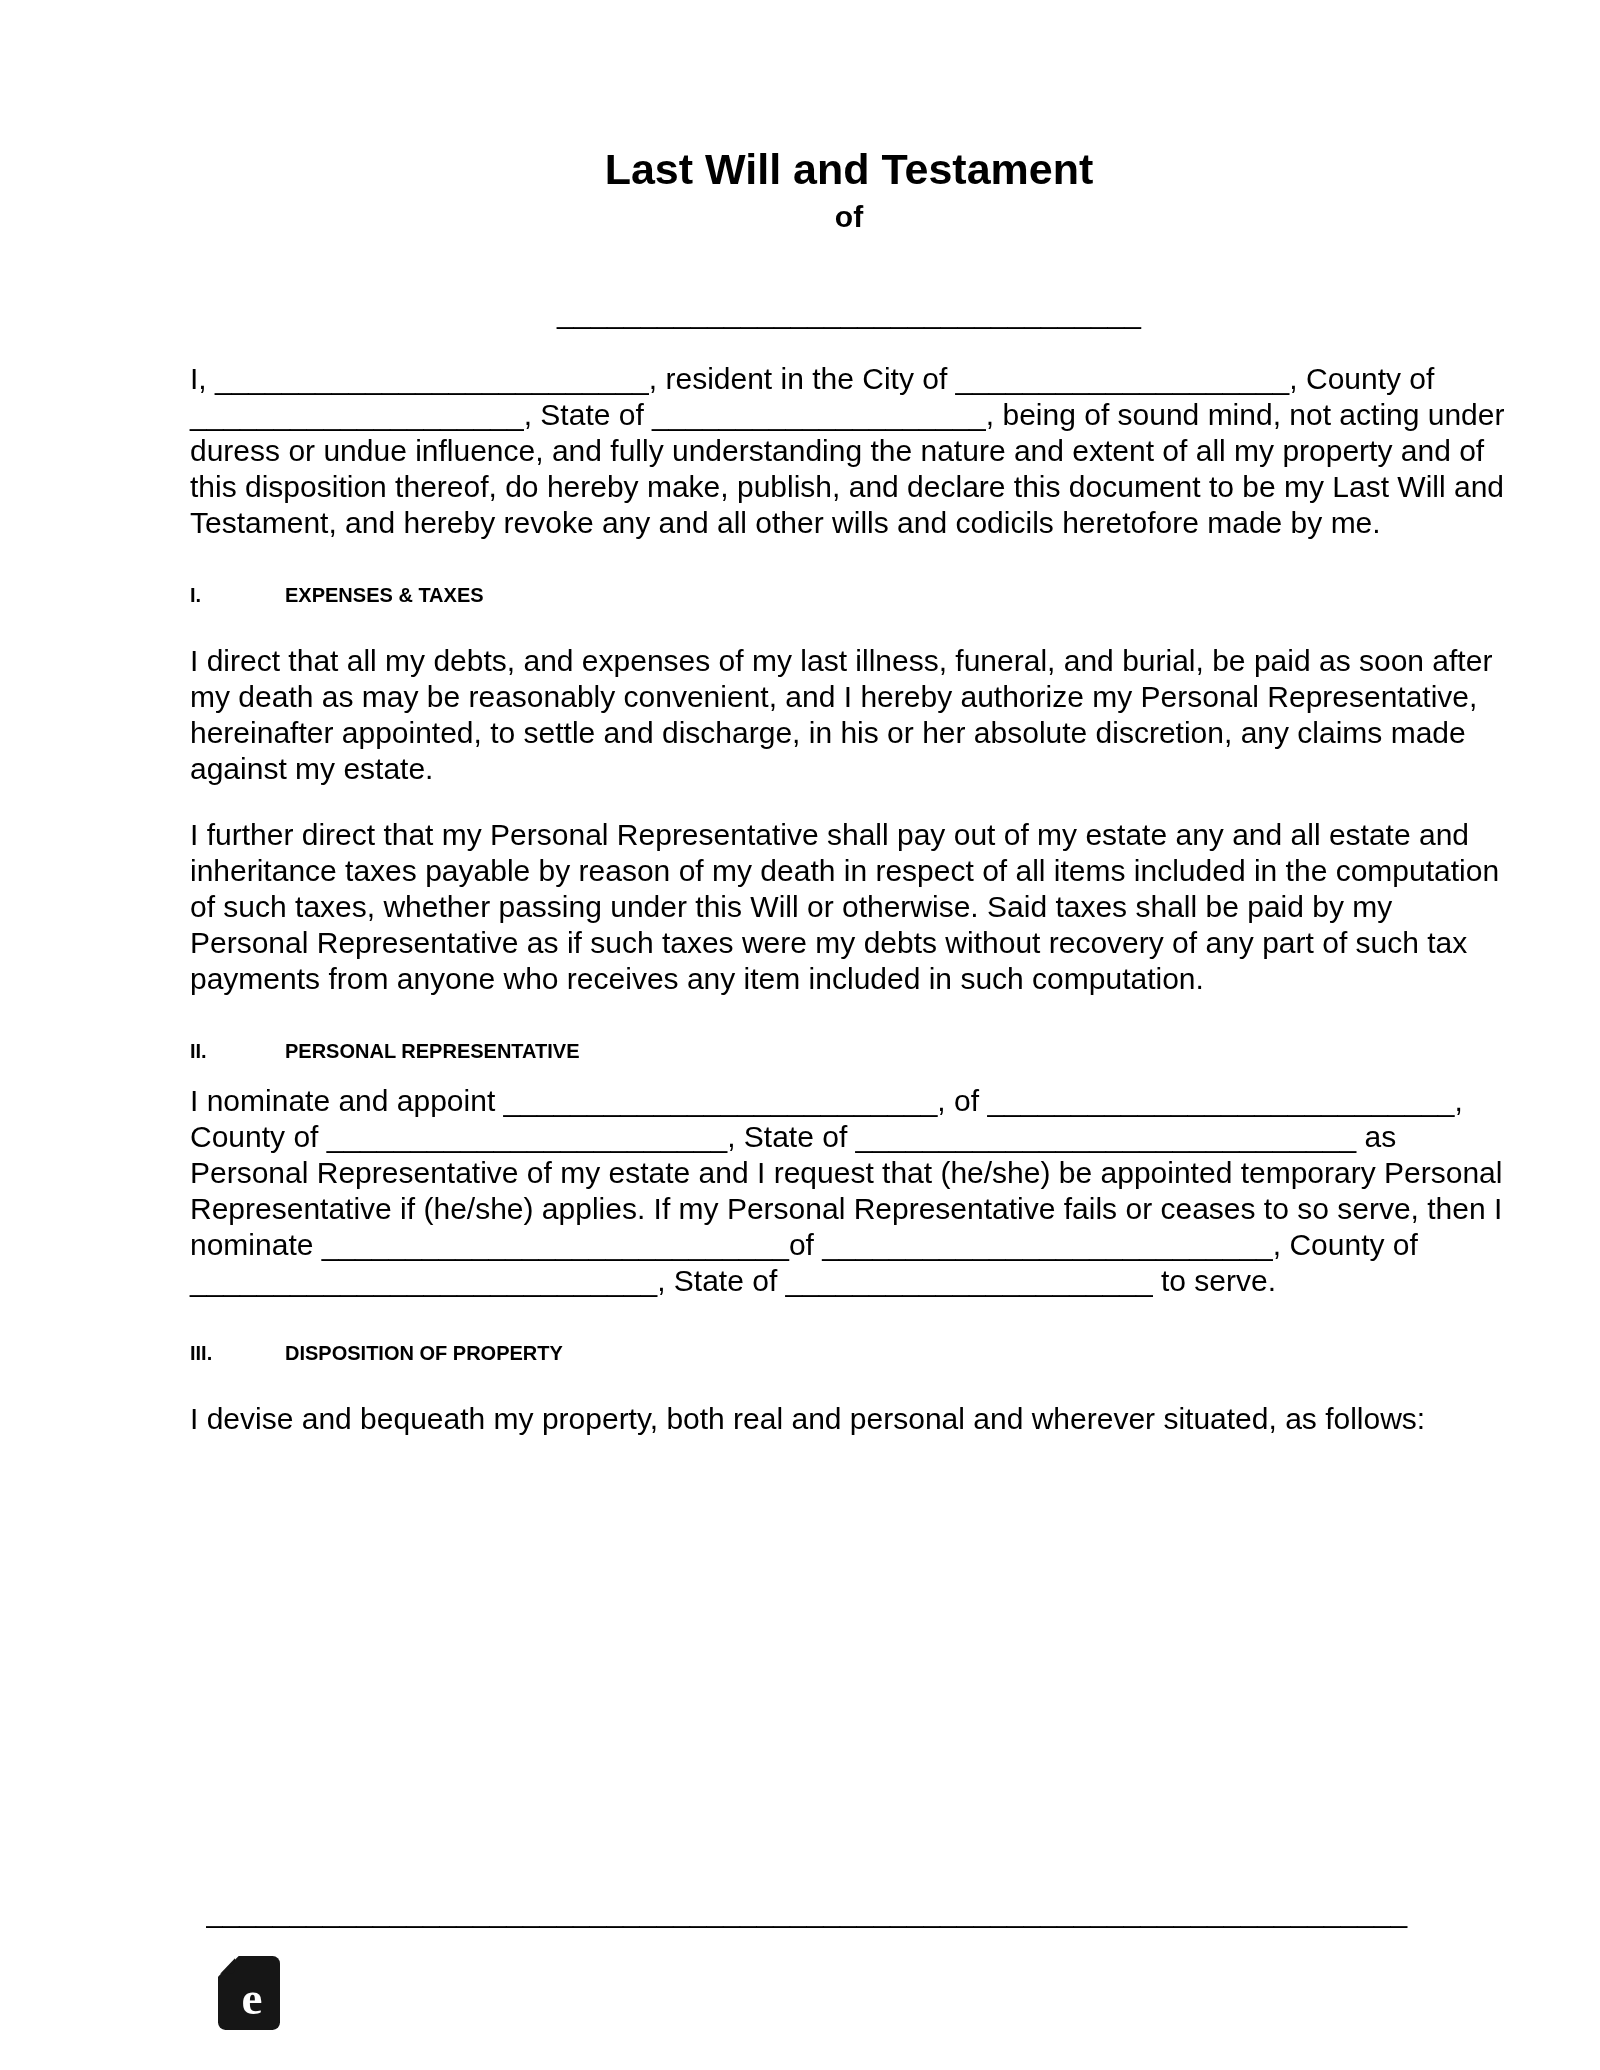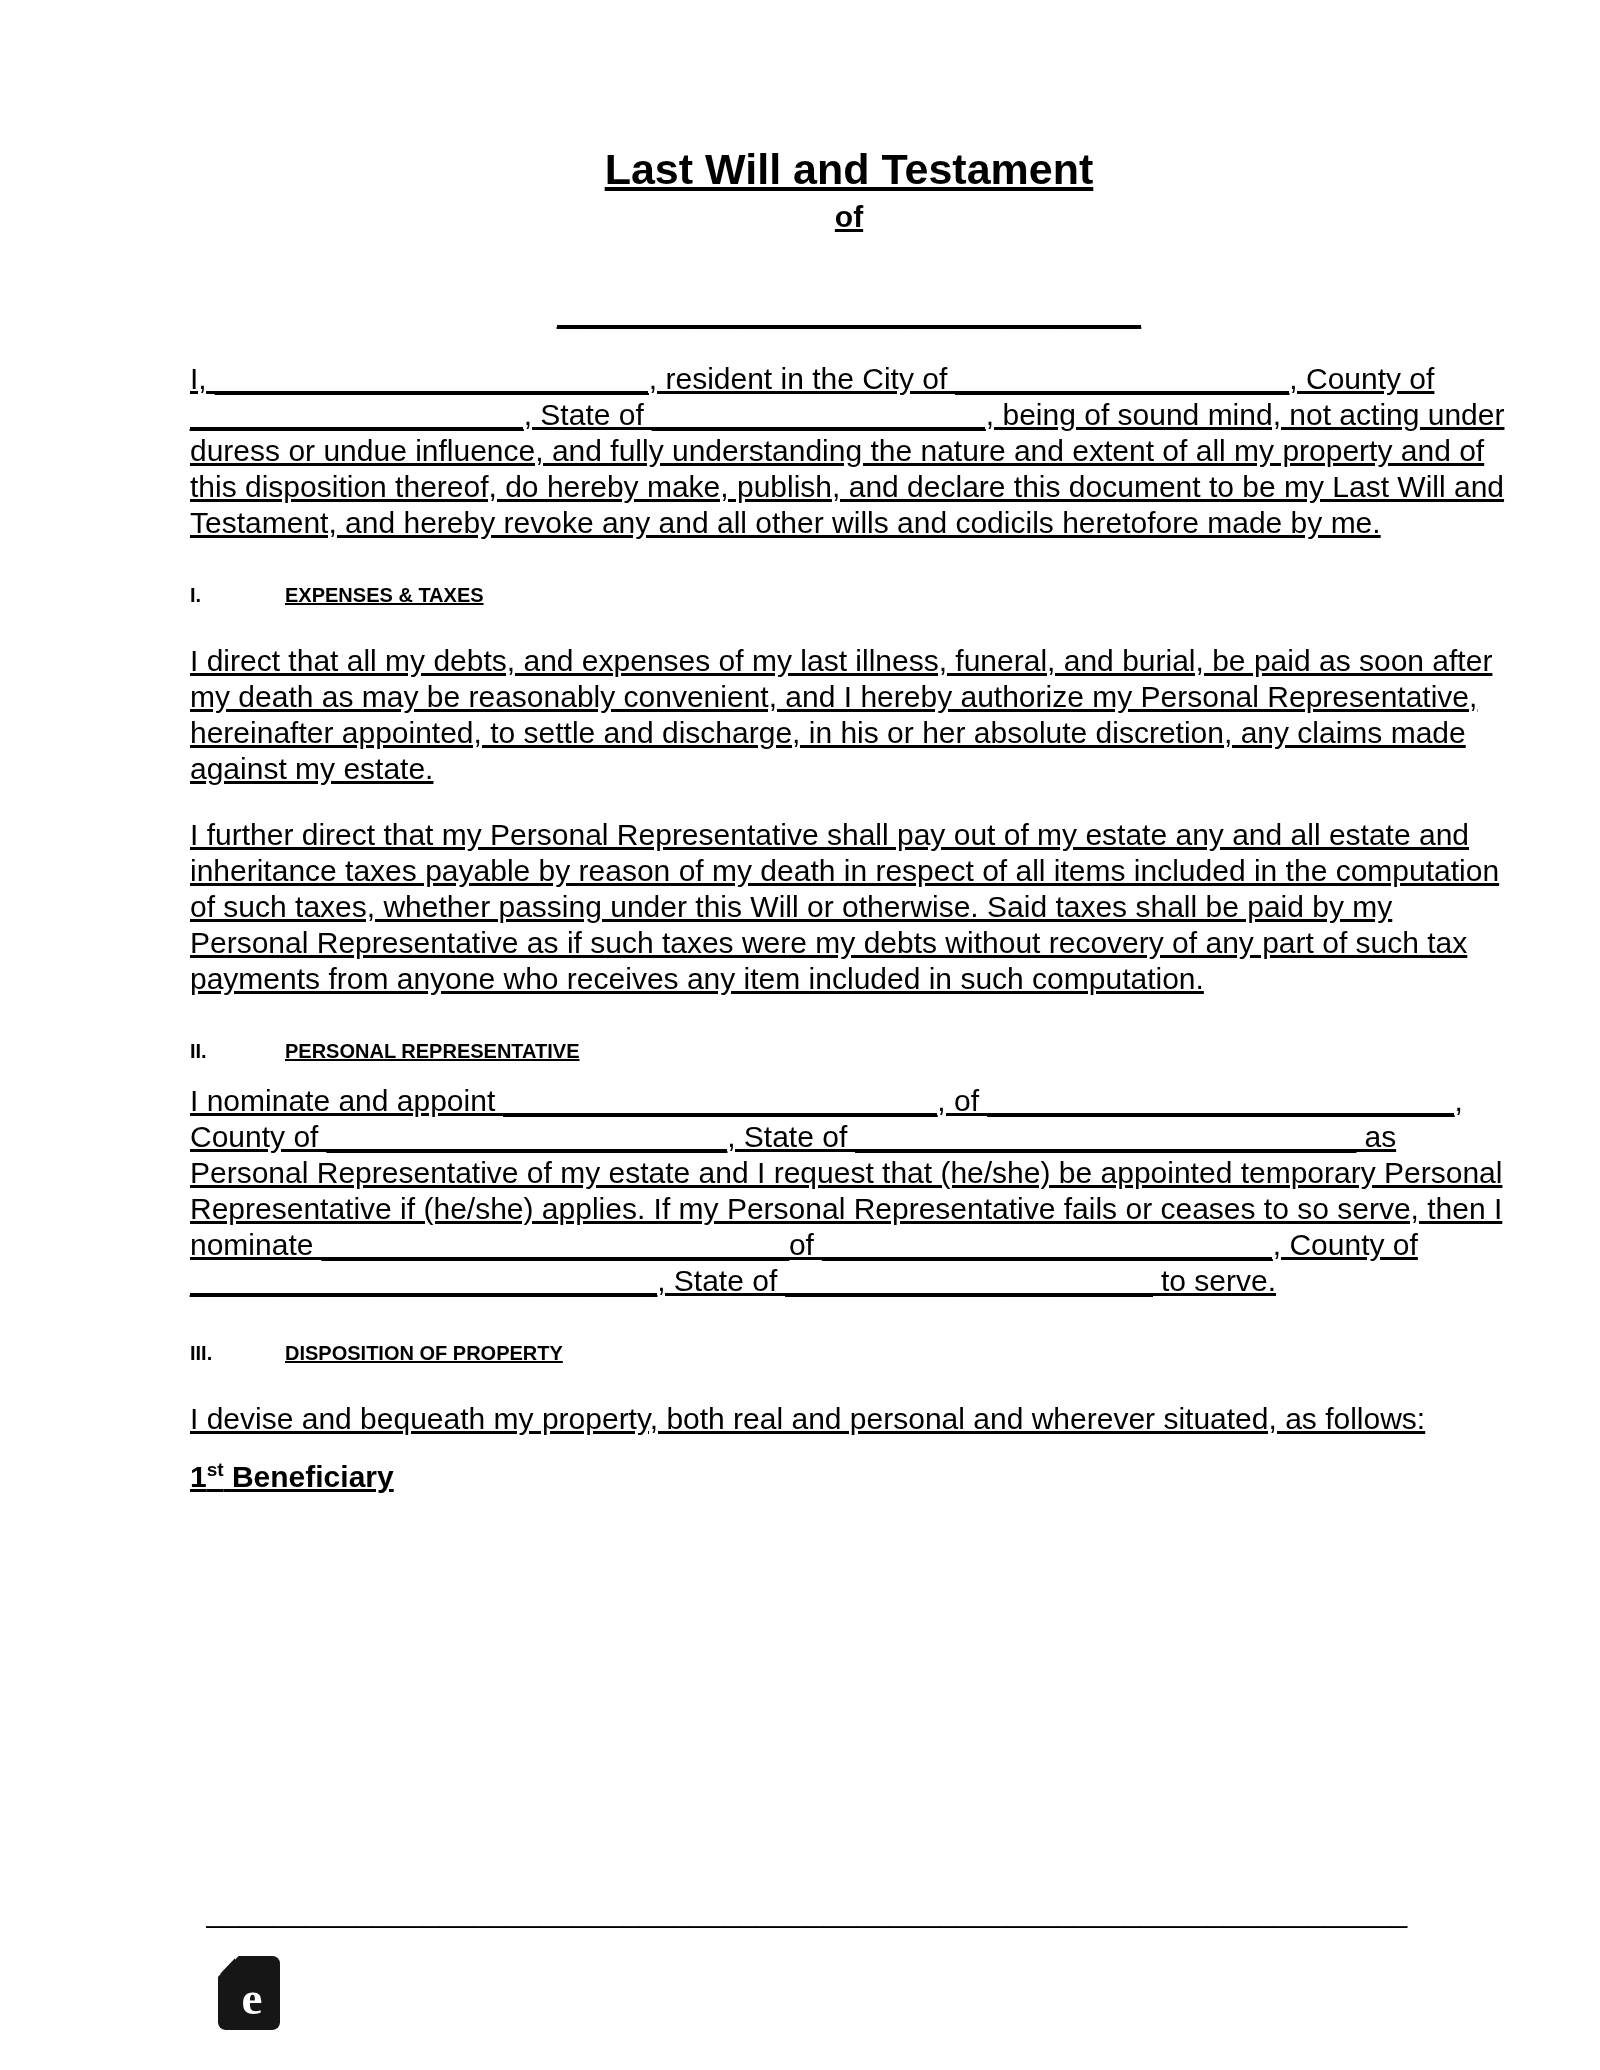--- a/index.html
+++ b/index.html
@@ -8,21 +8,21 @@
     position: relative;
     width: 1600px;
     height: 2070px;
     background: #ffffff;
     color: #000000;
     font-family: "Liberation Sans", "DejaVu Sans", sans-serif;
     font-size: 30px;
     line-height: 36px;
     overflow: hidden;
   }
-  .content { padding: 145px 92px 0 190px; text-decoration: underline; }
+  .content { padding: 145px 92px 0 190px; }
   .doc-header { text-align: center; }
   .doc-title { margin: 0; font-size: 43px; line-height: 48px; font-weight: bold; }
   .doc-subtitle { margin-top: 6px; font-weight: bold; }
   .name-blank { margin-top: 60px; }
   p.para { margin: 30px 0 0 0; }
   p.para.intro { }
   p.para.tight { margin-top: 14px; }
   h2.section-heading {
     margin: 36px 0 0 0;
     font-size: 20px;
@@ -67,21 +67,20 @@
       <h2 class="section-heading"><span class="sec-num">II.</span><span class="sec-title">PERSONAL REPRESENTATIVE</span></h2>
       <p class="para tight">I nominate and appoint __________________________, of ____________________________, County of ________________________, State of ______________________________ as Personal Representative of my estate and I request that (he/she) be appointed temporary Personal Representative if (he/she) applies. If my Personal Representative fails or ceases to so serve, then I nominate ____________________________of ___________________________, County of ____________________________, State of ______________________ to serve.</p>
     </div>
 
     <div class="section">
       <h2 class="section-heading"><span class="sec-num">III.</span><span class="sec-title">DISPOSITION OF PROPERTY</span></h2>
       <p class="para">I devise and bequeath my property, both real and personal and wherever situated, as follows:</p>
     </div>
 
     <div class="beneficiary">
-      <h3 class="beneficiary-heading"><span>1</span><sup>st</sup> <span>Beneficiary</span></h3>
     </div>
 
   </div>
 
   <div class="doc-footer">
     <div class="footer-rule">________________________________________________________________________</div>
     <div class="logo-wrap">
       <svg width="62" height="74" viewBox="0 0 42 50">
         <path d="M14 0 H37 a5 5 0 0 1 5 5 V45 a5 5 0 0 1 -5 5 H5 a5 5 0 0 1 -5 -5 V14 Z" fill="#161616"></path>
         <path d="M11.5 1.5 V9 a3 3 0 0 1 -3 3 H1.5 Z" fill="#161616"></path>

